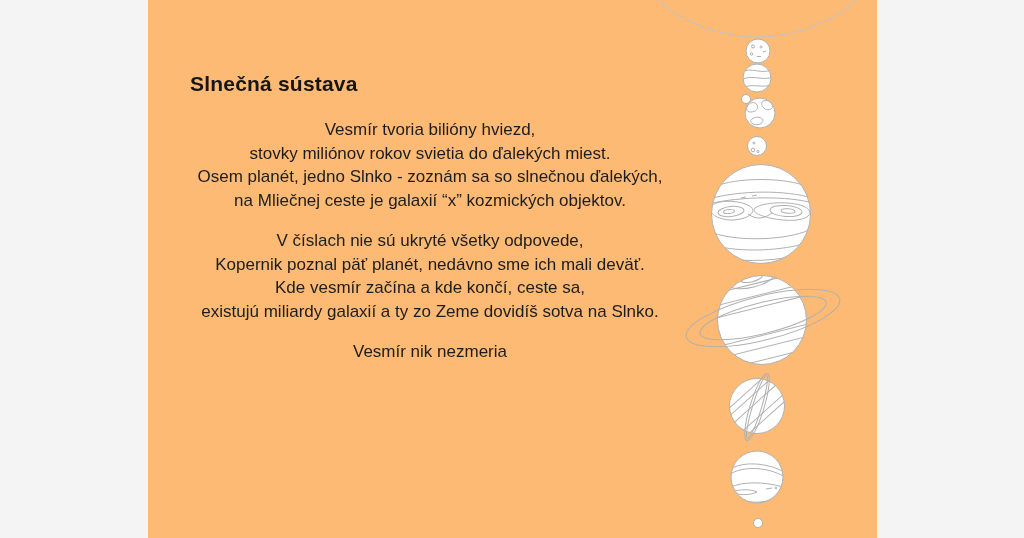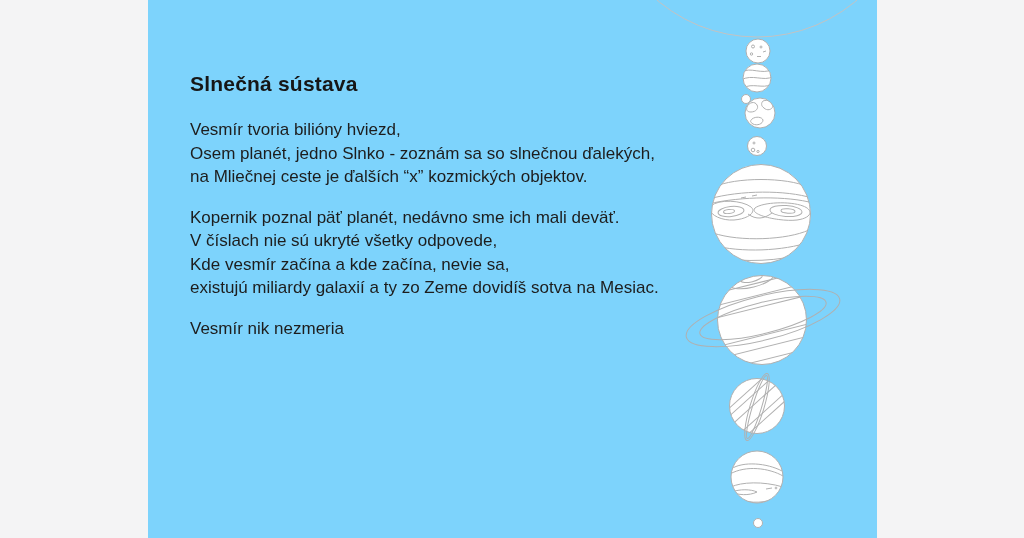--- a/index.html
+++ b/index.html
@@ -4,57 +4,58 @@
 <style>
   html,body{margin:0;padding:0;}
   body{
     width:1024px;height:538px;
     background:#f4f4f5;
     font-family:"Liberation Sans","DejaVu Sans",sans-serif;
     overflow:hidden;position:relative;
   }
   .paper{
     position:absolute;left:148px;top:0;width:729px;height:538px;
-    background:#7dd3fc;
+    background:#fdba74;
   }
   .text-block{
     position:absolute;left:42px;top:72px;width:480px;
     color:#1d1d1d;
   }
   .doc-title{
     font-size:21px;line-height:24px;font-weight:bold;
     margin:0 0 22px 0;letter-spacing:0.2px;color:#161616;
   }
-  .stanza{margin:0 0 17px 0;}
+  .stanza{margin:0 0 17px 0;text-align:center;}
   .stanza:last-child{margin-bottom:0;}
   .poem-line{
     font-size:17px;line-height:23.5px;white-space:nowrap;color:#1d1d1d;
   }
   .art{position:absolute;left:0;top:0;width:729px;height:538px;}
   svg{display:block;}
 </style>
 </head>
 <body>
 
 <div class="paper">
 
   <div class="text-block">
     <h1 class="doc-title">Slnečná sústava</h1>
 
     <p class="stanza">
       <span class="poem-line" style="display:block">Vesmír tvoria bilióny hviezd,</span>
+      <span class="poem-line" style="display:block">stovky miliónov rokov svietia do ďalekých miest.</span>
       <span class="poem-line" style="display:block">Osem planét, jedno Slnko - zoznám sa so slnečnou ďalekých,</span>
-      <span class="poem-line" style="display:block">na Mliečnej ceste je ďalších “x” kozmických objektov.</span>
+      <span class="poem-line" style="display:block">na Mliečnej ceste je galaxií “x” kozmických objektov.</span>
     </p>
 
     <p class="stanza">
+      <span class="poem-line" style="display:block">V číslach nie sú ukryté všetky odpovede,</span>
       <span class="poem-line" style="display:block">Kopernik poznal päť planét, nedávno sme ich mali deväť.</span>
-      <span class="poem-line" style="display:block">V číslach nie sú ukryté všetky odpovede,</span>
-      <span class="poem-line" style="display:block">Kde vesmír začína a kde začína, nevie sa,</span>
-      <span class="poem-line" style="display:block">existujú miliardy galaxií a ty zo Zeme dovidíš sotva na Mesiac.</span>
+      <span class="poem-line" style="display:block">Kde vesmír začína a kde končí, ceste sa,</span>
+      <span class="poem-line" style="display:block">existujú miliardy galaxií a ty zo Zeme dovidíš sotva na Slnko.</span>
     </p>
 
     <p class="stanza">
       <span class="poem-line" style="display:block">Vesmír nik nezmeria</span>
     </p>
   </div>
 
   <div class="art">
     <svg width="729" height="538" viewBox="148 0 729 538" fill="none" stroke="#b0b0b0" stroke-width="1">
       <defs>

